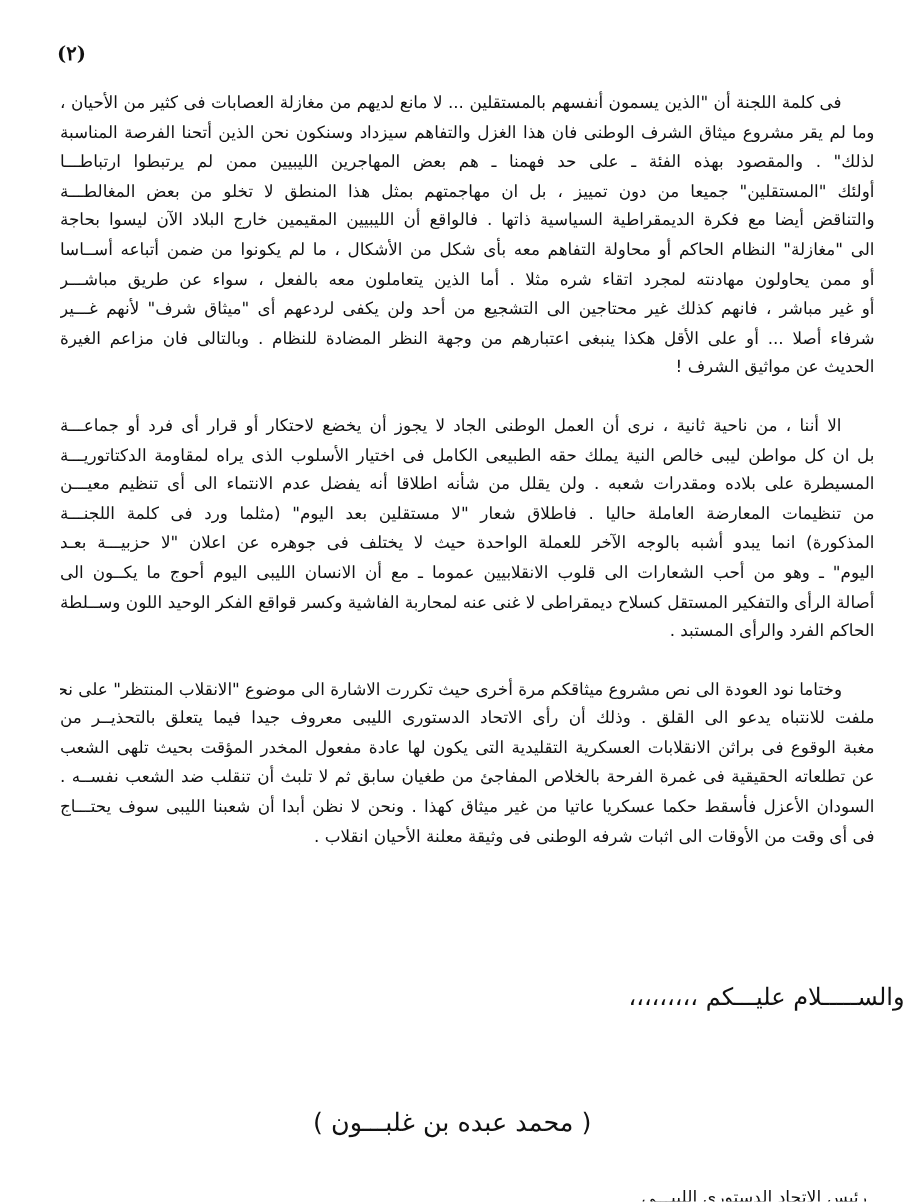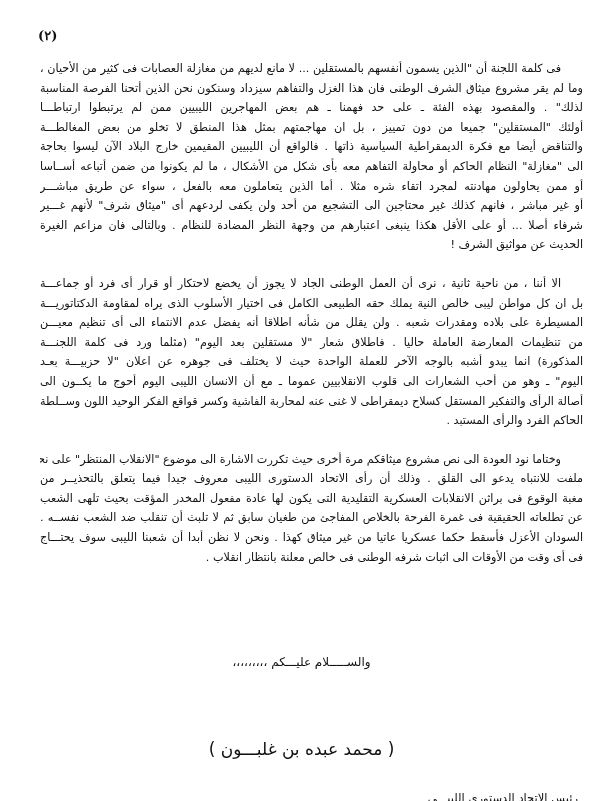--- a/index.html
+++ b/index.html
@@ -16,21 +16,21 @@
     direction: rtl; text-align: justify;
     font-size: 11.2px; line-height: 19.6px;
   }
   .para { margin: 0; text-align-last: right; }
   .line { display: block; text-align: justify; text-align-last: justify; white-space: nowrap; overflow: hidden; }
   .line.last { text-align-last: right; }
   .line.indent { padding-right: 22px; }
   .gap { height: 19px; }
   .closing {
     position: absolute; left: 0; width: 603px; top: 655px;
-    text-align: center; direction: rtl; font-size: 12px;
+    text-align: right; direction: rtl; font-size: 16px;
   }
   .sig-name {
     position: absolute; left: 0; width: 603px; top: 739px;
     text-align: center; direction: rtl; font-size: 17px;
   }
   .sig-title {
     position: absolute; left: 0; width: 578px; top: 791px;
     text-align: right; direction: rtl; font-size: 11.5px;
   }
 </style>
@@ -64,20 +64,20 @@
         <span class="line">أصالة الرأى والتفكير المستقل كسلاح ديمقراطى لا غنى عنه لمحاربة الفاشية وكسر قواقع الفكر الوحيد اللون وســلطة</span>
         <span class="line last">الحاكم الفرد والرأى المستبد .</span>
       </div>
     <div class="gap"></div>
     <div class="para" id="para-2">
         <span class="line indent">وختاما نود العودة الى نص مشروع ميثاقكم مرة أخرى حيث تكررت الاشارة الى موضوع "الانقلاب المنتظر" على نحو</span>
         <span class="line">ملفت للانتباه يدعو الى القلق . وذلك أن رأى الاتحاد الدستورى الليبى معروف جيدا فيما يتعلق بالتحذيــر من</span>
         <span class="line">مغبة الوقوع فى براثن الانقلابات العسكرية التقليدية التى يكون لها عادة مفعول المخدر المؤقت بحيث تلهى الشعب</span>
         <span class="line">عن تطلعاته الحقيقية فى غمرة الفرحة بالخلاص المفاجئ من طغيان سابق ثم لا تلبث أن تنقلب ضد الشعب نفســه .</span>
         <span class="line">السودان الأعزل فأسقط حكما عسكريا عاتيا من غير ميثاق كهذا . ونحن لا نظن أبدا أن شعبنا الليبى سوف يحتـــاج</span>
-        <span class="line last">فى أى وقت من الأوقات الى اثبات شرفه الوطنى فى خالص معلنة بانتظار انقلاب .</span>
+        <span class="line last">فى أى وقت من الأوقات الى اثبات شرفه الوطنى فى وثيقة معلنة الأحيان انقلاب .</span>
       </div>
   </div>
 
   <div class="closing">والســـــلام عليـــكم ،،،،،،،،،</div>
   <div class="sig-name">( محمد عبده بن غلبـــون )</div>
   <div class="sig-title">رئيس الاتحاد الدستورى الليبـــى</div>
 </div>
 
 </body></html>

